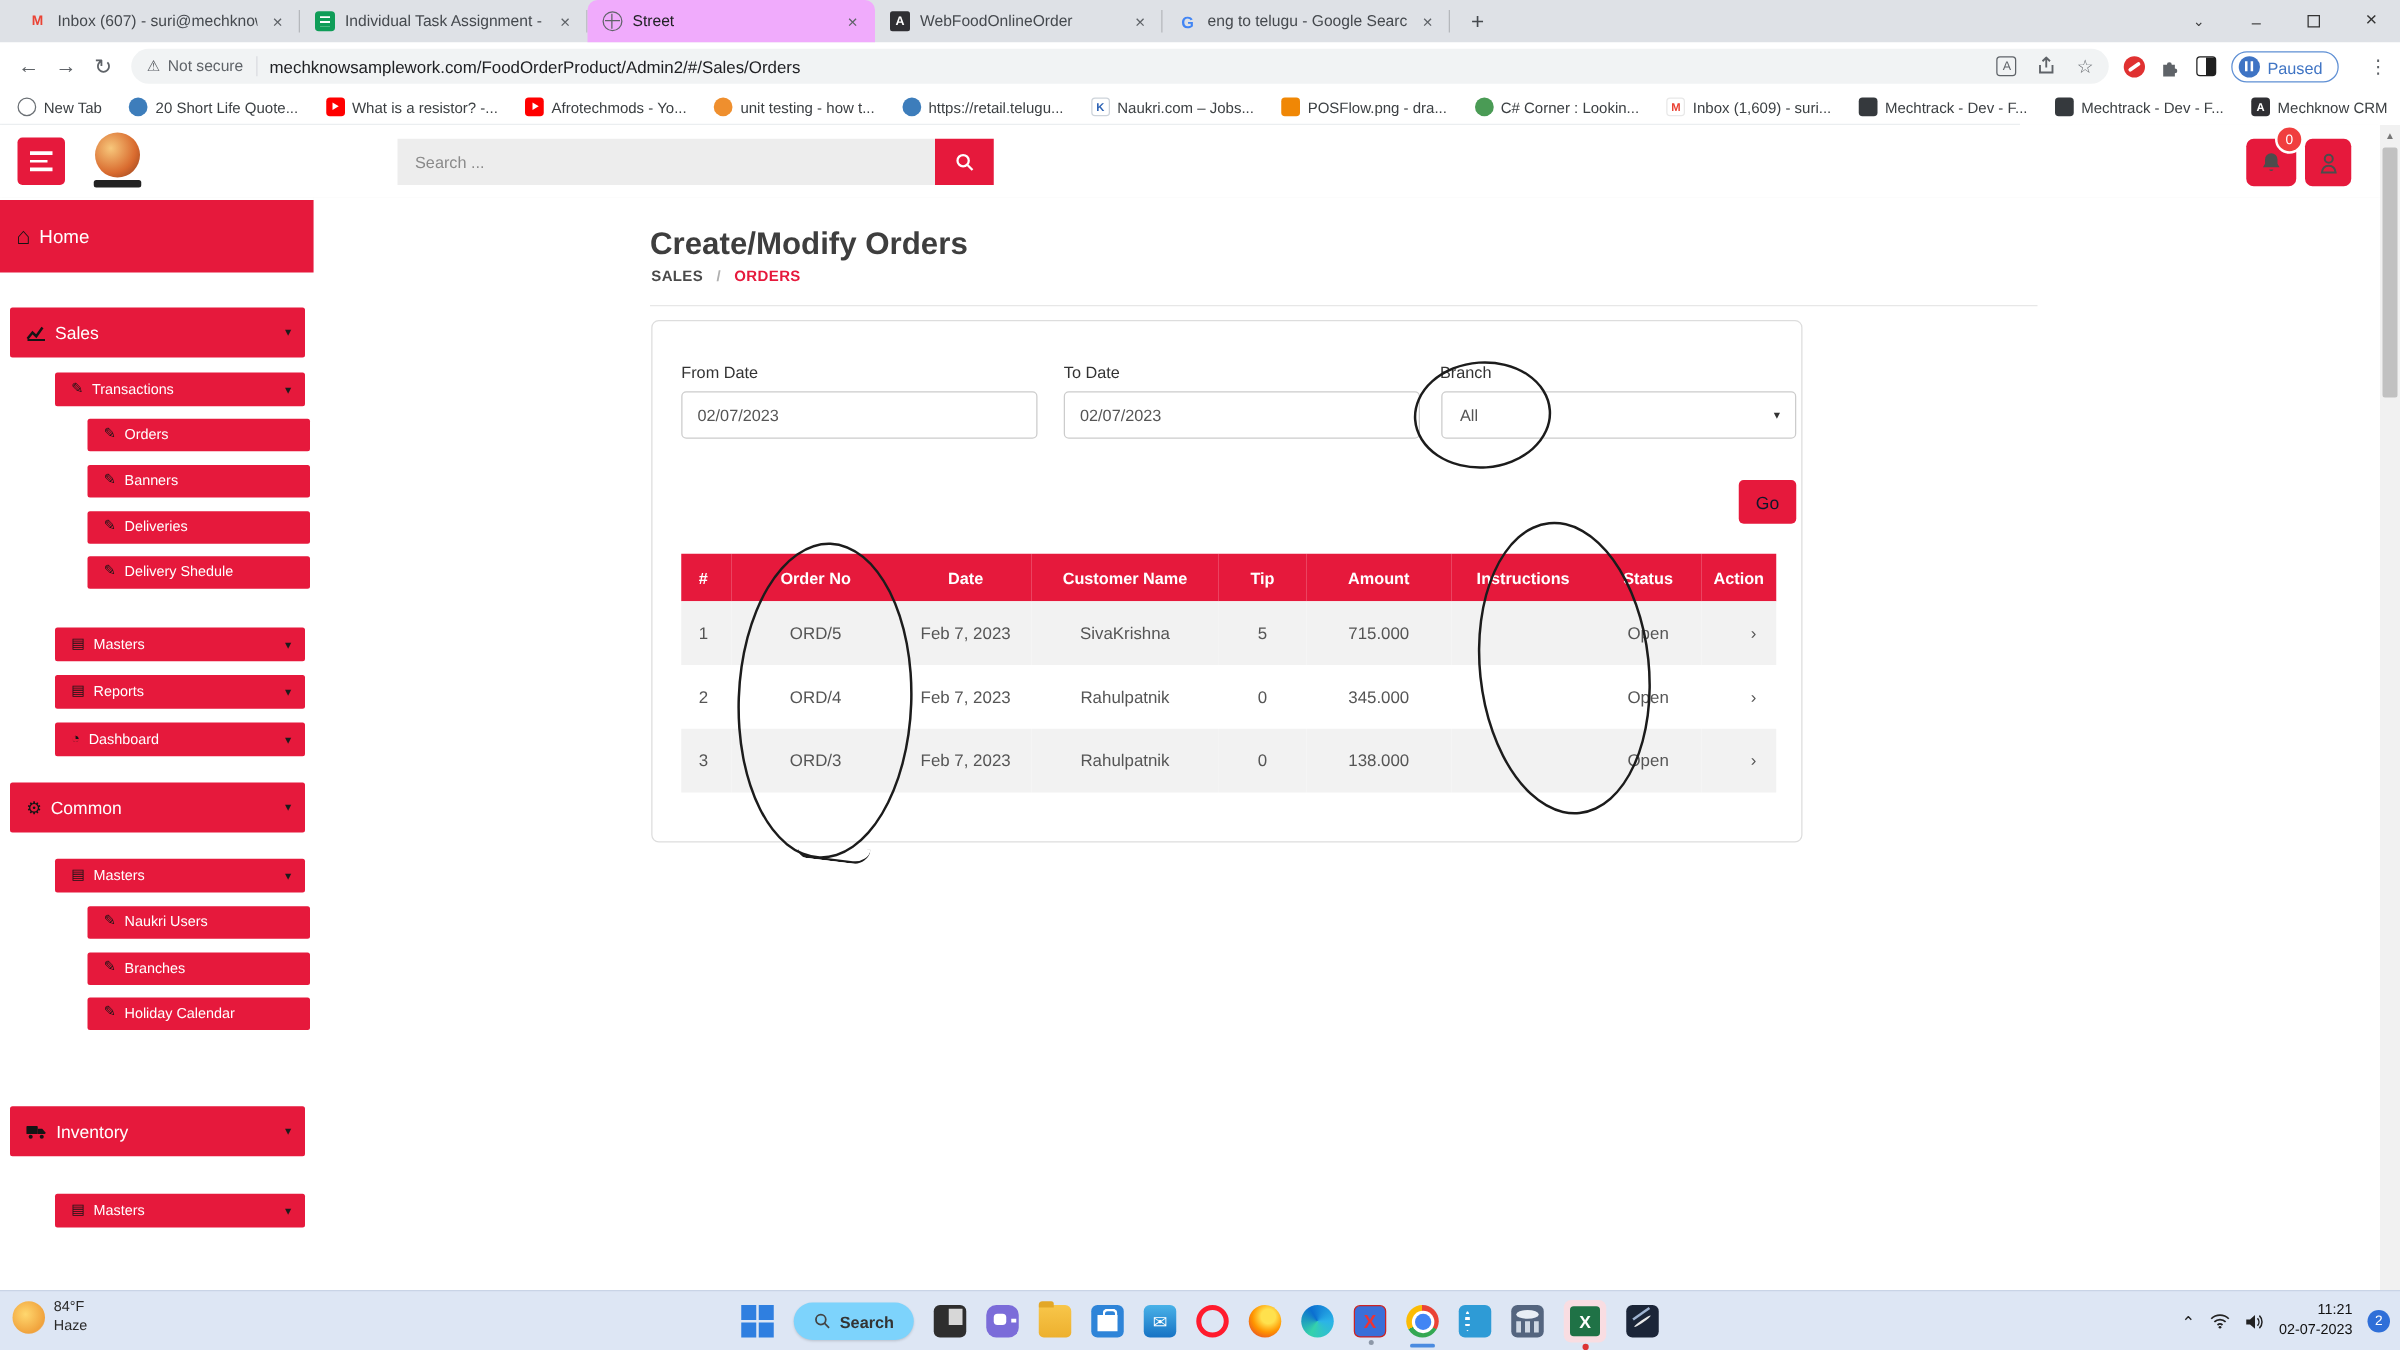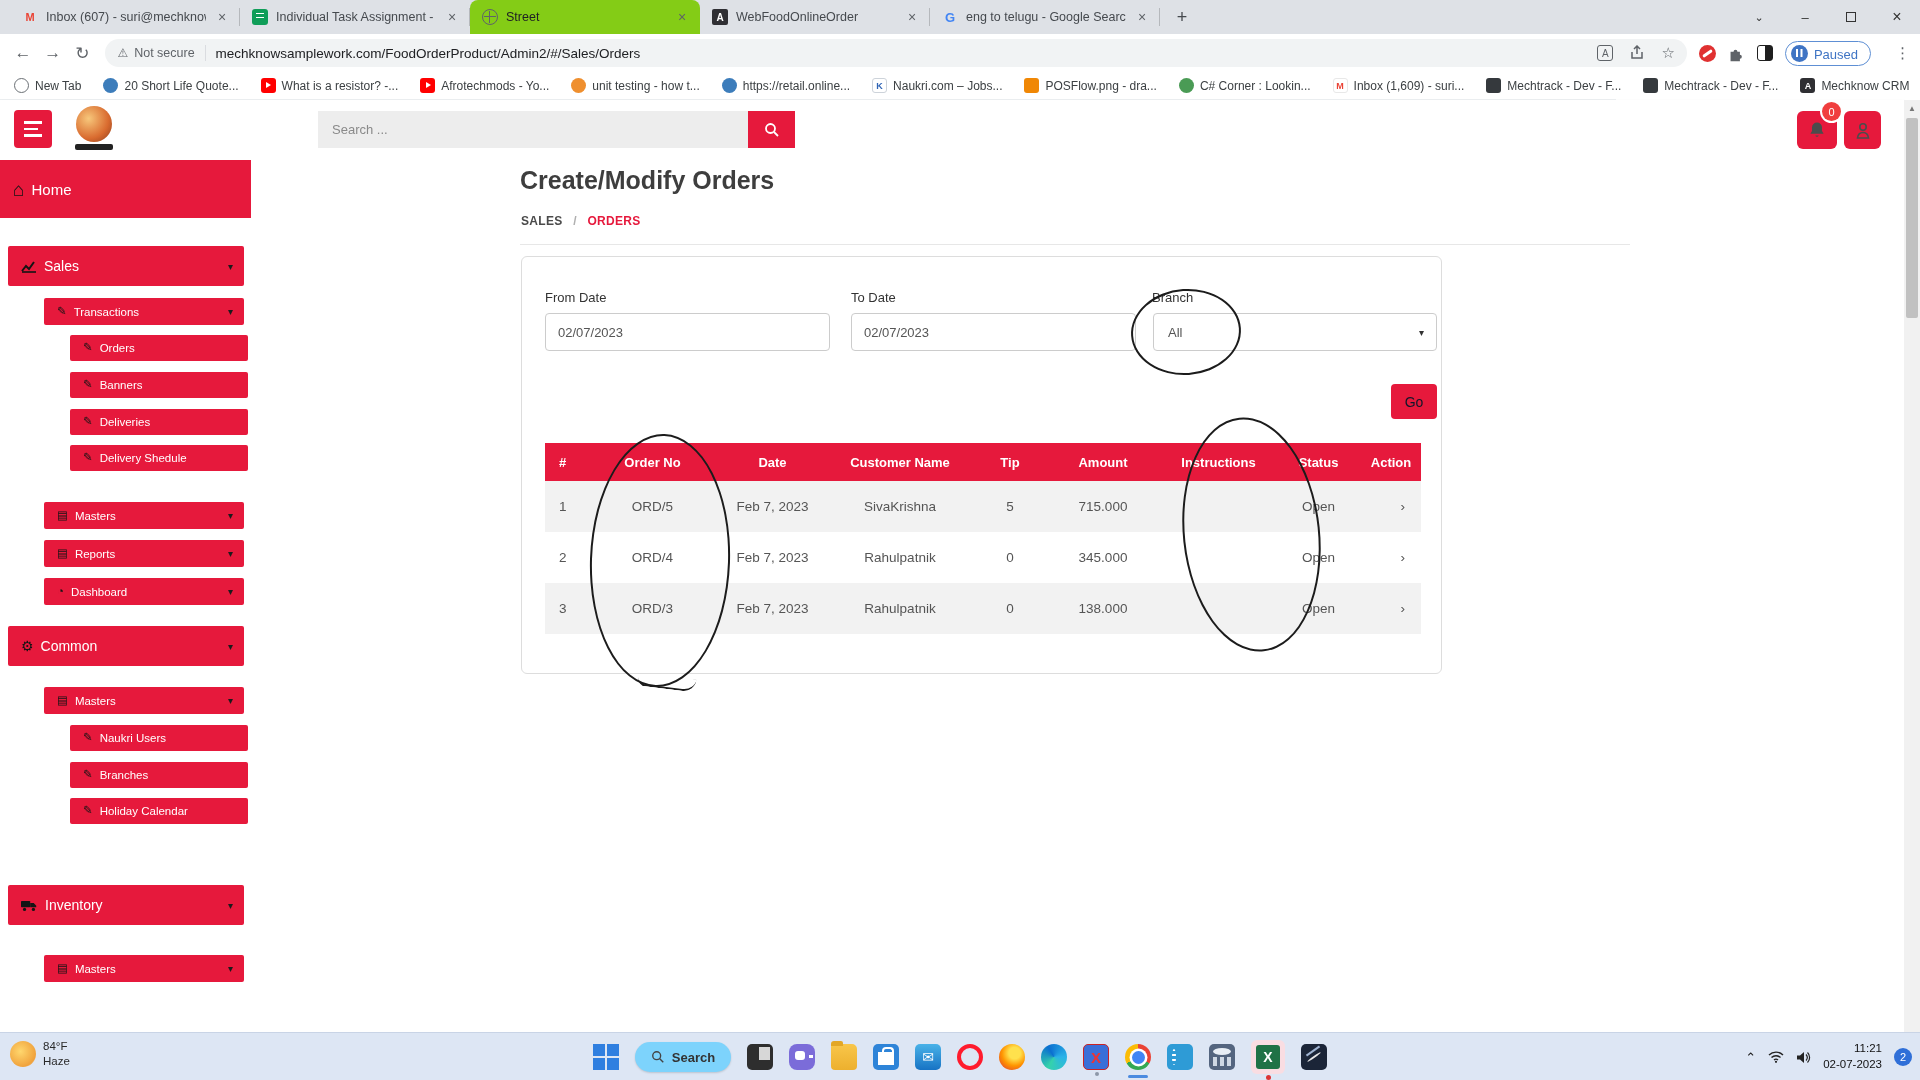--- a/index.html
+++ b/index.html
@@ -4,21 +4,21 @@
 <style>
   * { margin:0; padding:0; box-sizing:border-box; }
   html,body { width:1920px; height:1080px; overflow:hidden; font-family:"Liberation Sans", sans-serif; }
   #screen { position:relative; width:1920px; height:1080px; background:#fff; }
 
   
   .tabstrip { position:absolute; left:0; top:0; width:1920px; height:34px; background:#dee1e6; display:flex; align-items:flex-end; }
   .tab { position:relative; display:flex; align-items:center; gap:8px; width:230px; height:34px; padding:0 10px 0 12px; font-size:12.5px; color:#45494e; }
   .tab .tab-title { flex:1; white-space:nowrap; overflow:hidden; }
   .tab .tab-close { font-size:14px; color:#5f6368; width:16px; text-align:center; cursor:default; }
-  .tab.active { background:#84cc16; border-radius:8px 8px 0 0; color:#202124; }
+  .tab.active { background:#f0abfc; border-radius:8px 8px 0 0; color:#202124; }
   .tab:not(.active)::after { content:""; position:absolute; right:0; top:8px; height:18px; width:1px; background:#b5b8bc; }
   .favicon { width:16px; height:16px; flex:0 0 16px; display:flex; align-items:center; justify-content:center; font-size:11px; font-weight:bold; }
   .fav-gmail { color:#ea4335; }
   .fav-sheets { background:#0f9d58; border-radius:3px; position:relative; }
   .fav-sheets::after { content:""; position:absolute; left:4px; top:4px; right:4px; bottom:4px; background:repeating-linear-gradient(#fff 0 1.5px, transparent 1.5px 4px); }
   .fav-globe { border:1.5px solid #5f6368; border-radius:50%; position:relative; }
   .fav-globe::after { content:""; position:absolute; left:1px; right:1px; top:5.5px; height:1.5px; background:#5f6368; }
   .fav-globe::before { content:""; position:absolute; left:5.5px; top:1px; bottom:1px; width:1.5px; background:#5f6368; }
   .fav-angular { background:#2f2f33; color:#fff; font-size:10px; transform:rotate(0deg); border-radius:2px; }
   .fav-google { color:#4285f4; font-size:13px; }
@@ -83,21 +83,21 @@
   .snav .caret { margin-left:auto; margin-right:11px; color:#1b1b1b; font-size:10px; }
   .snav.home { height:58px; font-size:15px; margin-top:2px; width:251px; }
   .snav.home .sic { font-size:19px; }
   .snav.sec { height:40px; font-size:14px; margin-left:8px; width:236px; border-radius:2px; }
   .snav.lv2 { height:27px; font-size:11.5px; margin-left:44px; width:200px; border-radius:2px; }
   .snav.lv3 { height:26px; font-size:11.5px; margin-left:70px; width:178px; border-radius:2px; }
   .sic svg { display:block; }
 
   
   .main { position:absolute; left:251px; top:158px; width:1653px; height:874px; background:#fff; }
-  .page-title { position:absolute; left:269px; top:8px; font-size:25px; font-weight:bold; color:#3e3e3e; }
+  .page-title { position:absolute; left:269px; top:23px; font-size:25px; font-weight:bold; color:#3e3e3e; }
   .crumbs { position:absolute; left:270px; top:56px; font-size:12px; font-weight:bold; letter-spacing:.3px; }
   .crumb-sec { color:#4a4a4a; }
   .crumb-div { color:#b0b0b0; margin:0 7px; }
   .crumb-cur { color:#e6193c; }
   .title-rule { position:absolute; left:269px; top:86px; width:1110px; height:1px; background:#e7e7e7; }
   .card { position:absolute; left:270px; top:98px; width:921px; height:418px; border:1px solid #ddd; border-radius:6px; background:#fff; }
   .flabel { position:absolute; font-size:13px; color:#333; }
   .finput { position:absolute; height:38px; border:1px solid #ccc; border-radius:4px; font-size:13px; color:#555; padding:0 12px; font-family:"Liberation Sans",sans-serif; background:#fff; }
   .fselect { position:absolute; height:38px; border:1px solid #ccc; border-radius:4px; font-size:13px; color:#555; background:#fff; display:flex; align-items:center; padding:0 12px 0 14px; }
   .fselect .sel-caret { margin-left:auto; font-size:10px; color:#333; }
@@ -253,21 +253,21 @@
     <span class="bm">
         <span class="bi bi-yt"></span>
         <span>Afrotechmods - Yo...</span>
       </span>
     <span class="bm">
         <span class="bi bi-orange"></span>
         <span>unit testing - how t...</span>
       </span>
     <span class="bm">
         <span class="bi bi-blue"></span>
-        <span>https://retail.online...</span>
+        <span>https://retail.telugu...</span>
       </span>
     <span class="bm">
         <span class="bi bi-naukri">K</span>
         <span>Naukri.com – Jobs...</span>
       </span>
     <span class="bm">
         <span class="bi bi-draw"></span>
         <span>POSFlow.png - dra...</span>
       </span>
     <span class="bm">

